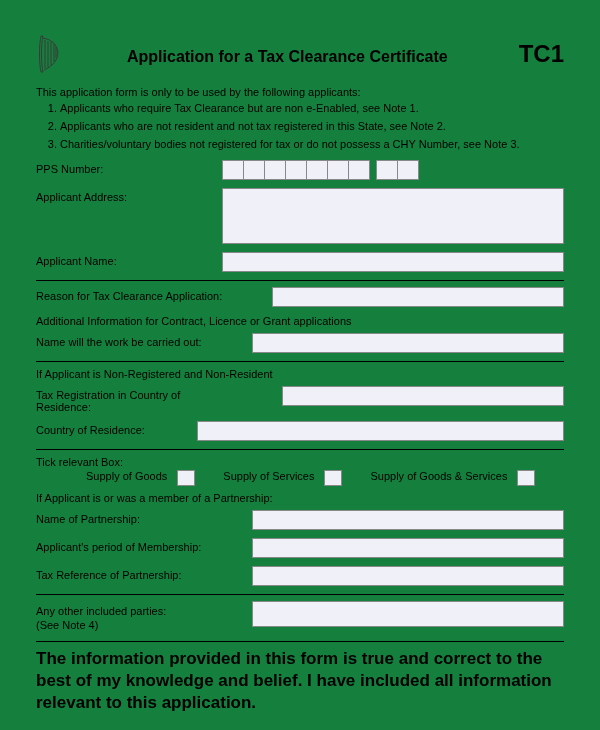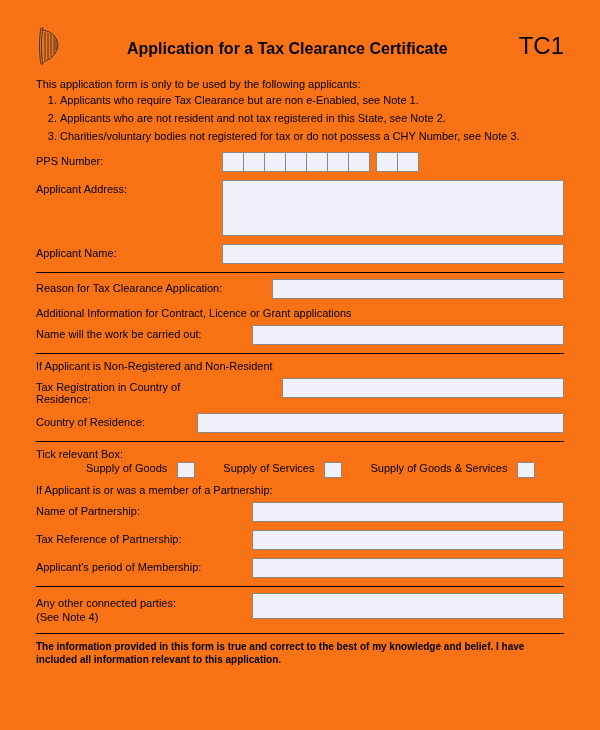--- a/index.html
+++ b/index.html
@@ -7,23 +7,23 @@
     margin: 0;
     padding: 0;
     background: #eaeaea;
     font-family: Arial, Helvetica, sans-serif;
     font-size: 11px;
     color: #000;
   }
   .page {
     width: 600px;
     height: 730px;
-    background: #f97316;
+    background: #15803d;
     margin: 0 auto;
-    padding: 26px 36px 20px 36px;
+    padding: 34px 36px 20px 36px;
     position: relative;
   }
   .header {
     display: flex;
     align-items: center;
     margin-bottom: 12px;
   }
   .harp {
     width: 26px;
     height: 40px;
@@ -33,21 +33,21 @@
     flex: 1;
     text-align: center;
   }
   .title {
     font-size: 16px;
     font-weight: bold;
     margin: 6px 0 0 0;
   }
   .doc-code {
     font-size: 24px;
-    font-weight: normal;
+    font-weight: bold;
     flex: 0 0 auto;
     padding-left: 6px;
   }
   .intro {
     font-size: 11px;
     margin-bottom: 4px;
   }
   ol.notes {
     margin: 4px 0 10px 0;
     padding-left: 24px;
@@ -120,21 +120,21 @@
     margin: 6px 0 6px 0;
   }
   .note4 {
     font-size: 11px;
     line-height: 1.3;
     display: flex;
     flex-direction: column;
   }
   .declaration {
     font-weight: bold;
-    font-size: 10px;
+    font-size: 17px;
     margin-top: 4px;
     line-height: 1.3;
   }
 </style>
 </head>
 <body>
 
 <div class="page">
 
   <div class="header">
@@ -222,34 +222,34 @@
   </div>
 
   <div class="section-hdr" style="margin-top:0">If Applicant is or was a member of a Partnership:</div>
 
   <div class="row">
     <div class="lbl lbl-170">Name of Partnership:</div>
     <input class="field" style="">
   </div>
 
   <div class="row">
+    <div class="lbl lbl-170">Applicant's period of Membership:</div>
+    <input class="field" style="">
+  </div>
+
+  <div class="row">
     <div class="lbl lbl-170">Tax Reference of Partnership:</div>
     <input class="field" style="">
   </div>
 
-  <div class="row">
-    <div class="lbl lbl-170">Applicant's period of Membership:</div>
-    <input class="field" style="">
-  </div>
-
   <div class="hr"></div>
 
   <div class="row">
     <div class="lbl lbl-170 note4">
-      <span>Any other connected parties:</span>
+      <span>Any other included parties:</span>
       <span>(See Note 4)</span>
     </div>
     <input class="field" style="height: 26px;">
   </div>
 
   <div class="hr"></div>
 
   <div class="declaration">The information provided in this form is true and correct to the best of my knowledge and belief.  I have included all information relevant to this application.</div>
 
 </div>

